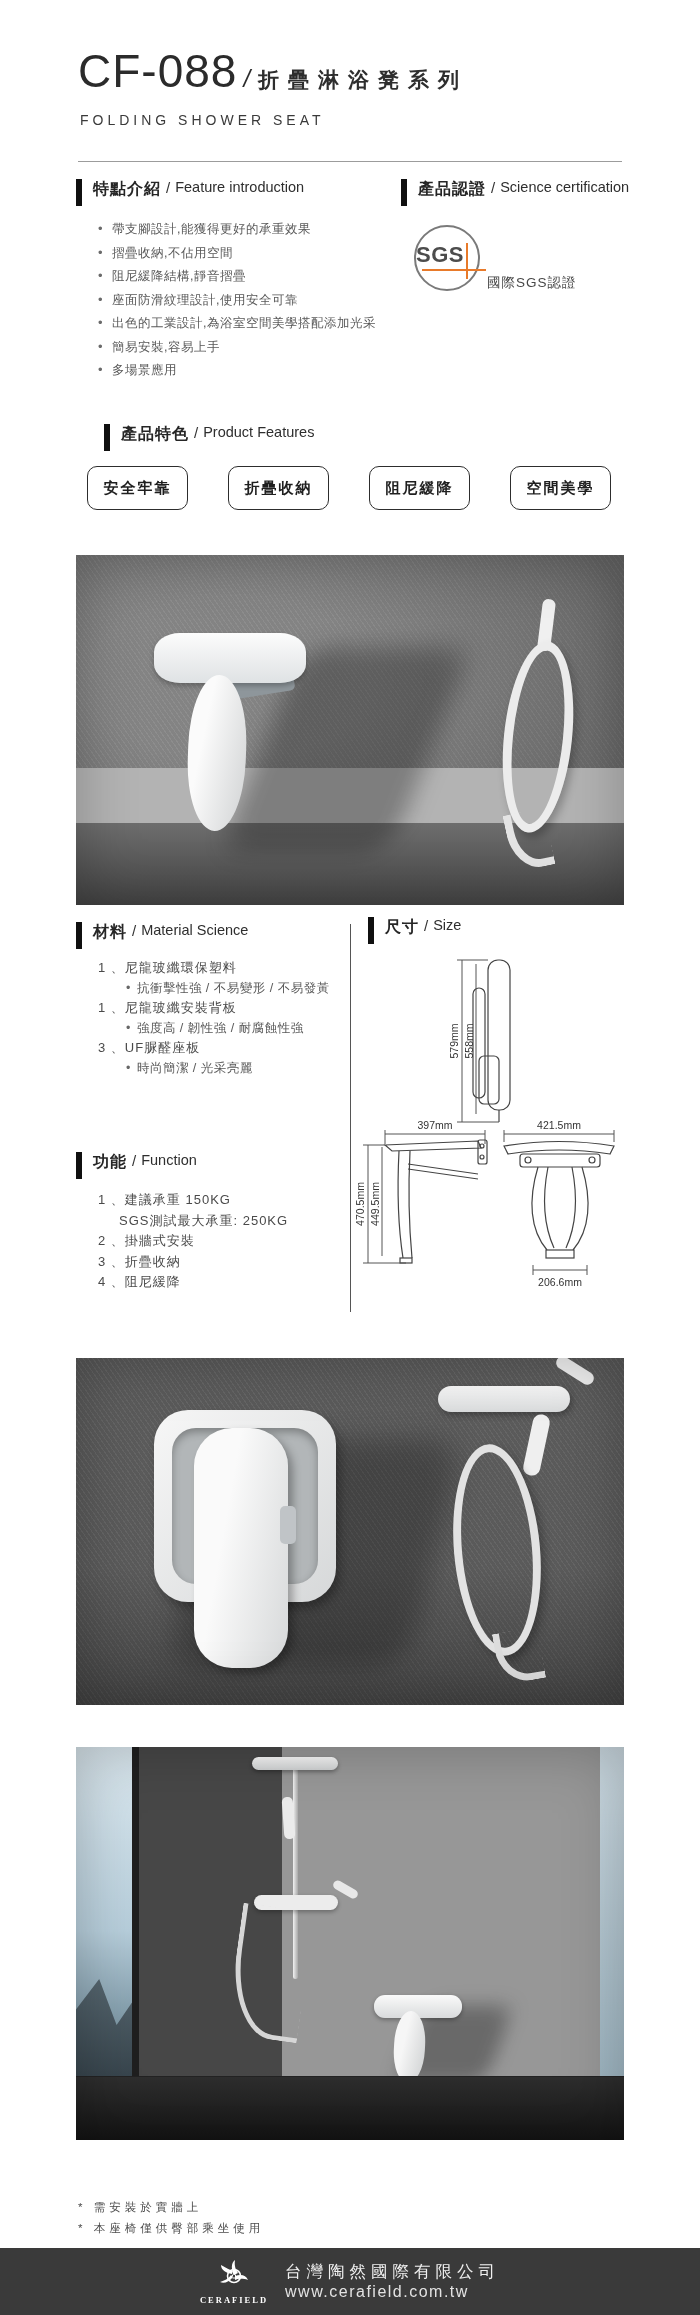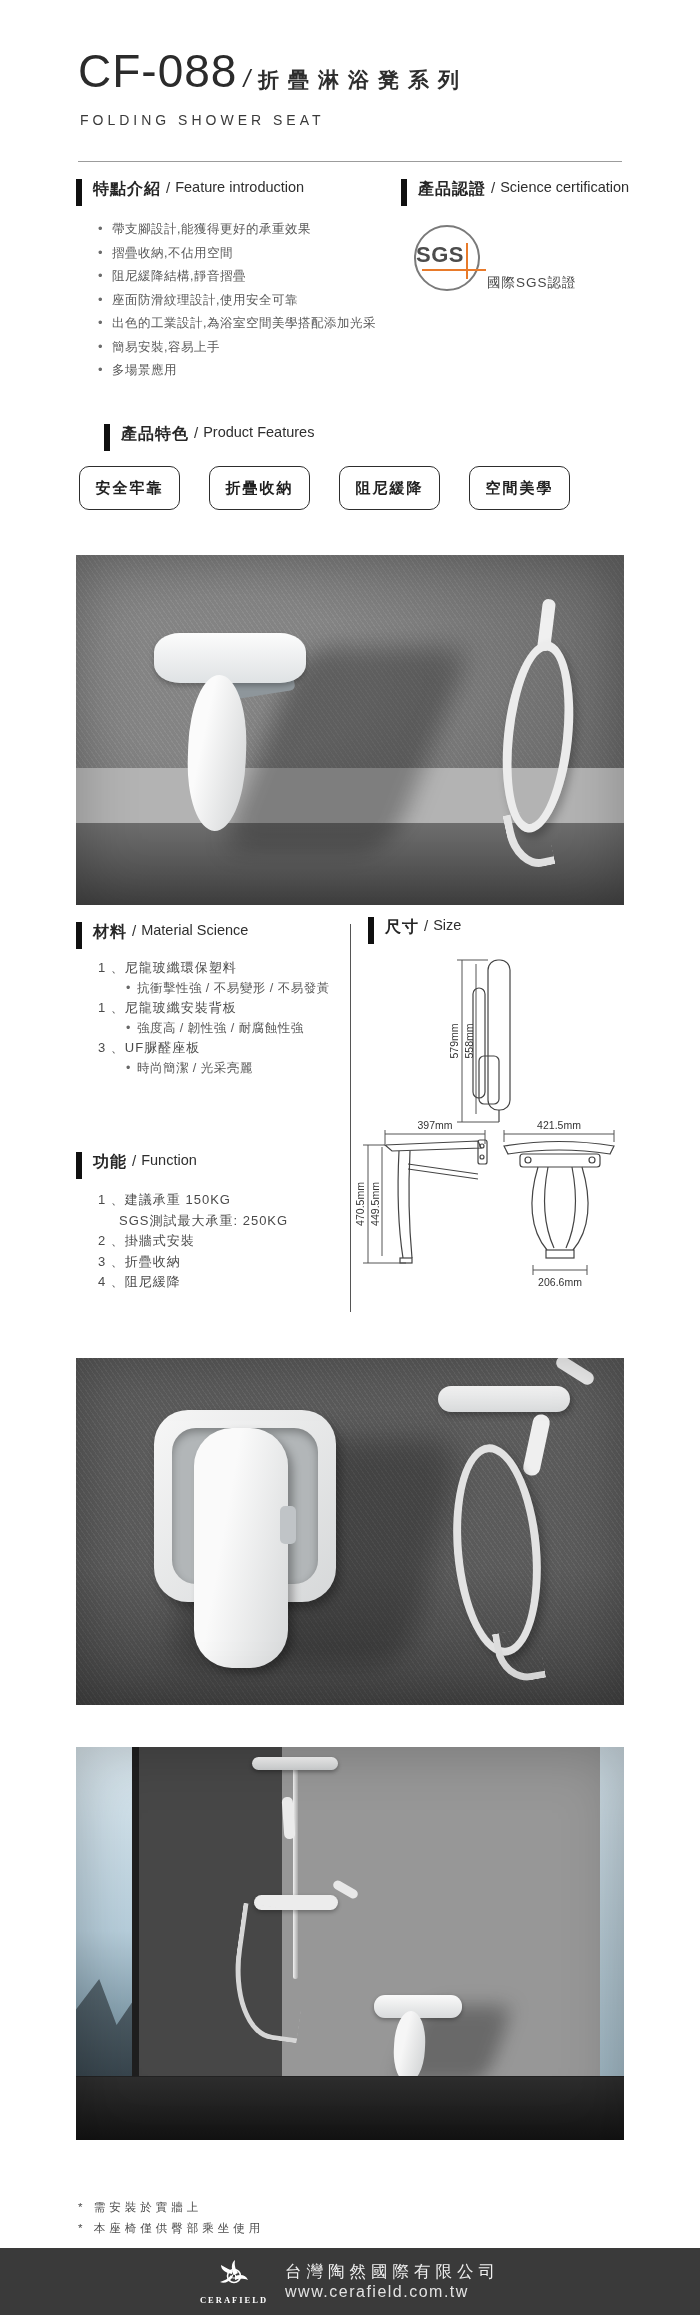--- a/index.html
+++ b/index.html
@@ -29,21 +29,21 @@
 
   
   .sgs-wrap { position:absolute; left:414px; top:225px; width:66px; height:66px; }
   .sgs-circle { position:absolute; inset:0; border:2px solid #7a7a7a; border-radius:50%; }
   .sgs-text { position:absolute; left:0; top:17px; width:52px; text-align:center; font-size:22px; font-weight:bold; color:#4c4c4c; letter-spacing:0.5px; }
   .sgs-hline { position:absolute; left:8px; top:44px; width:64px; height:2px; background:#e87a2a; }
   .sgs-vline { position:absolute; left:52px; top:18px; width:2px; height:36px; background:#e87a2a; }
   .sgs-caption { position:absolute; left:487px; top:274px; font-size:13.5px; color:#474747; letter-spacing:1px; }
 
   
-  .tags { position:absolute; left:79px; top:466px; display:flex; gap:29px; }
+  .tags { position:absolute; left:87px; top:466px; display:flex; gap:40px; }
   .tag { width:101px; height:44px; border:1.6px solid #2d2d2d; border-radius:10px; background:#fff;
          display:flex; align-items:center; justify-content:center; font-size:15px; font-weight:bold;
          color:#1f1f1f; letter-spacing:2px; }
 
   
   .img { position:absolute; left:76px; width:548px; overflow:hidden; }
   .tex { position:absolute; inset:0;
          background:repeating-linear-gradient(55deg, rgba(255,255,255,0.06) 0 1px, rgba(0,0,0,0.02) 1px 4px); }
   .vig { position:absolute; inset:0; box-shadow:inset 0 0 60px rgba(0,0,0,0.25); }
 

